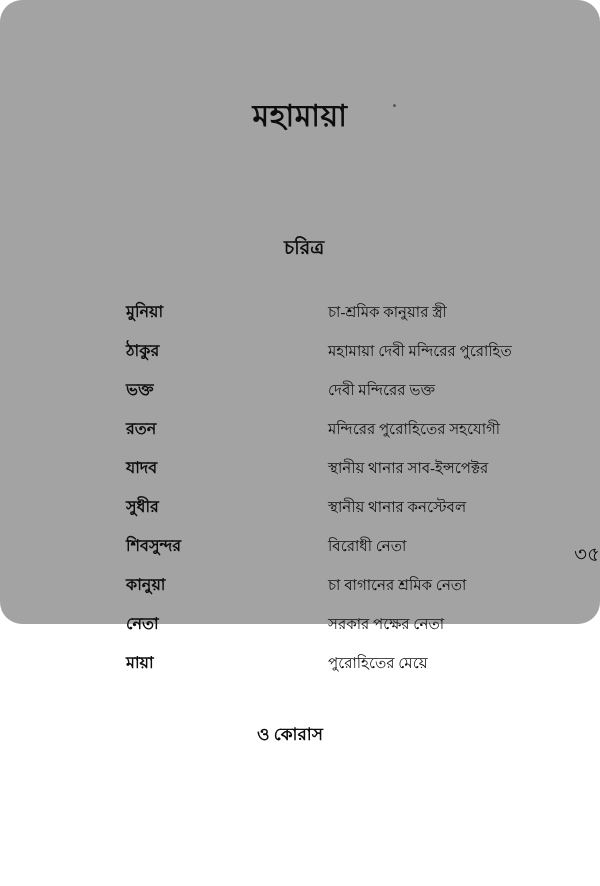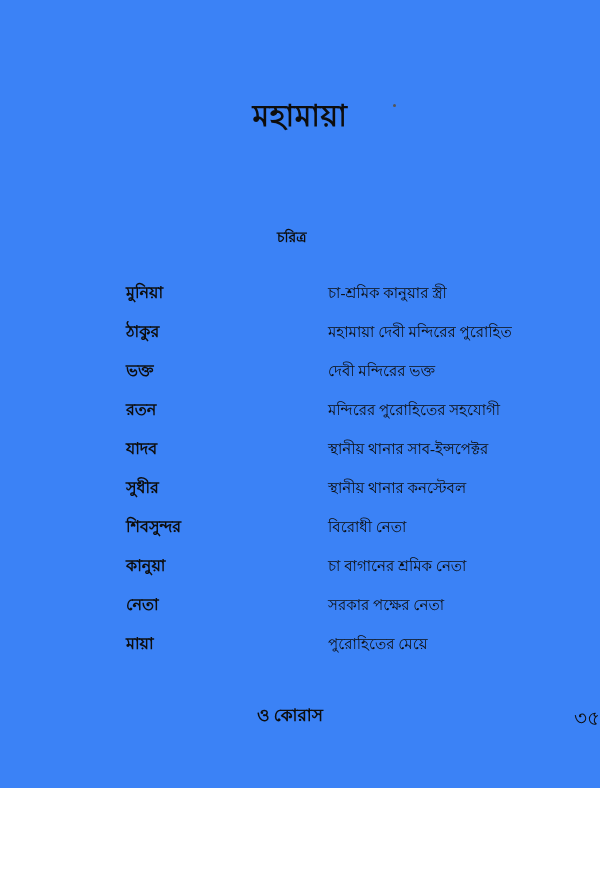--- a/index.html
+++ b/index.html
@@ -10,39 +10,40 @@
   body {
     width: 600px;
     height: 886px;
     font-family: "Liberation Serif", "DejaVu Serif", serif;
     color: #111111;
     position: relative;
     overflow: hidden;
   }
   .page {
     width: 600px;
-    height: 788px;
+    height: 624px;
     box-sizing: border-box;
     position: relative;
-    background: #3b82f6;
+    background: #a3a3a3;
+    border-radius: 22px;
   }
   .title {
     text-align: center;
     font-size: 30px;
     font-weight: 600;
     letter-spacing: 0.5px;
     margin: 0;
     padding-top: 92px;
     color: #0d0d0d;
   }
   .section-heading {
-    margin: 5px;
+    margin: 12px;
     padding-top: 78px;
     padding-left: 272px;
-    font-size: 14px;
+    font-size: 19px;
     font-weight: 700;
     color: #0d0d0d;
   }
   .cast-list {
     margin: 8px;
     padding: 0;
     list-style: none;
     padding-top: 22px;
   }
   .cast-row {

